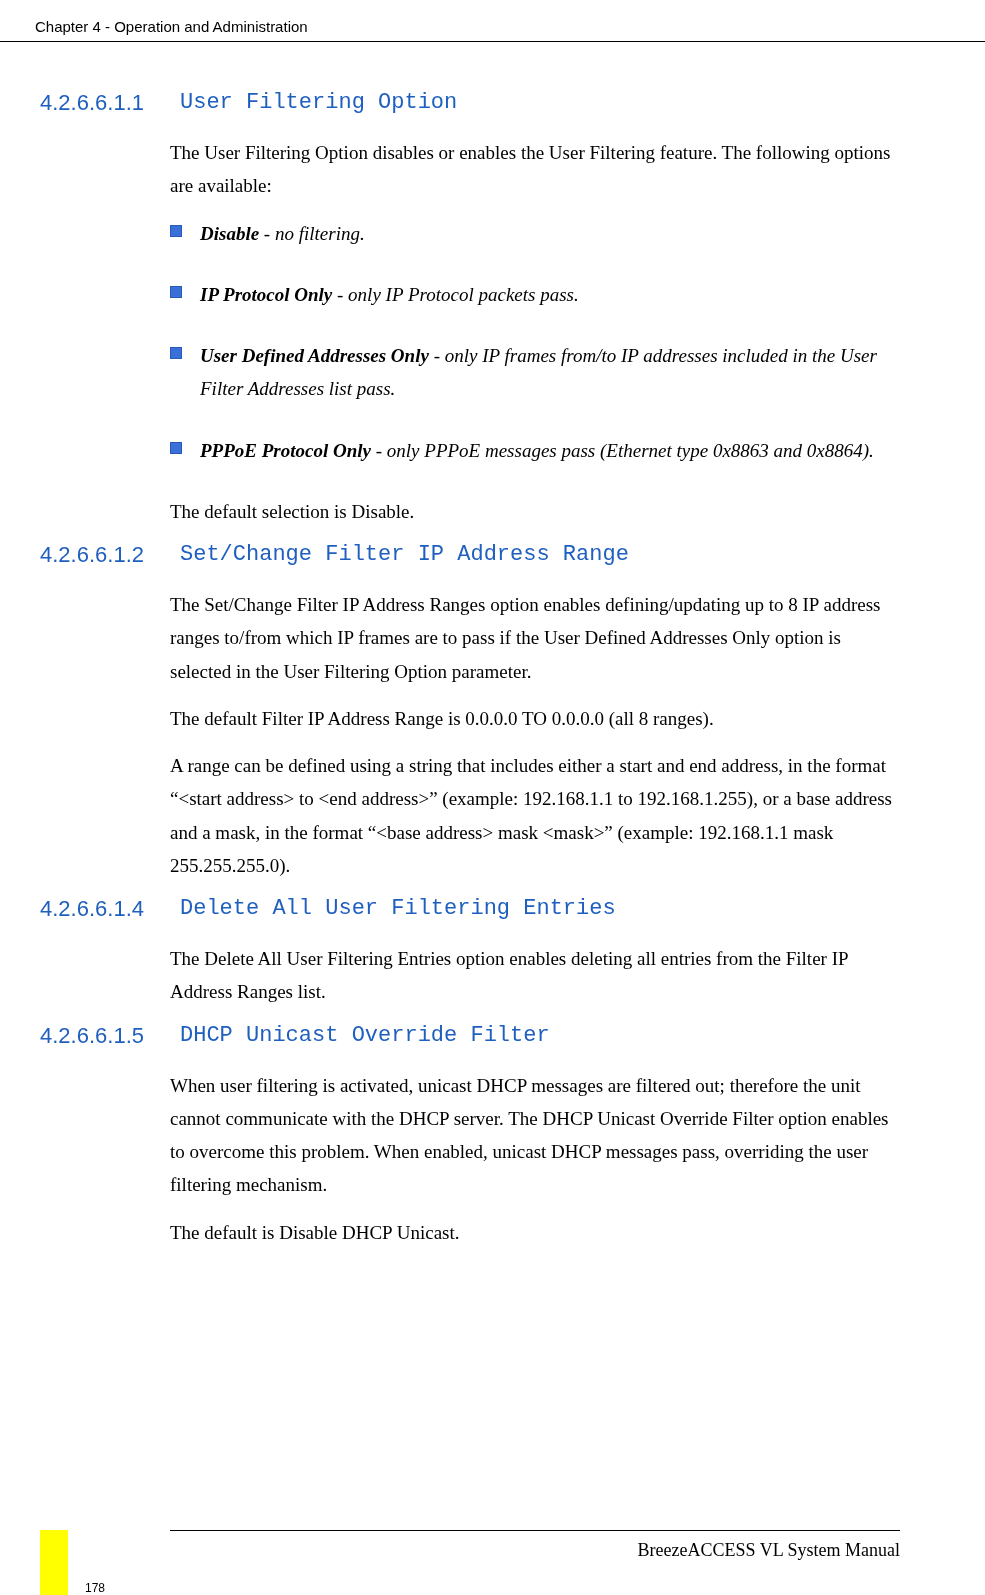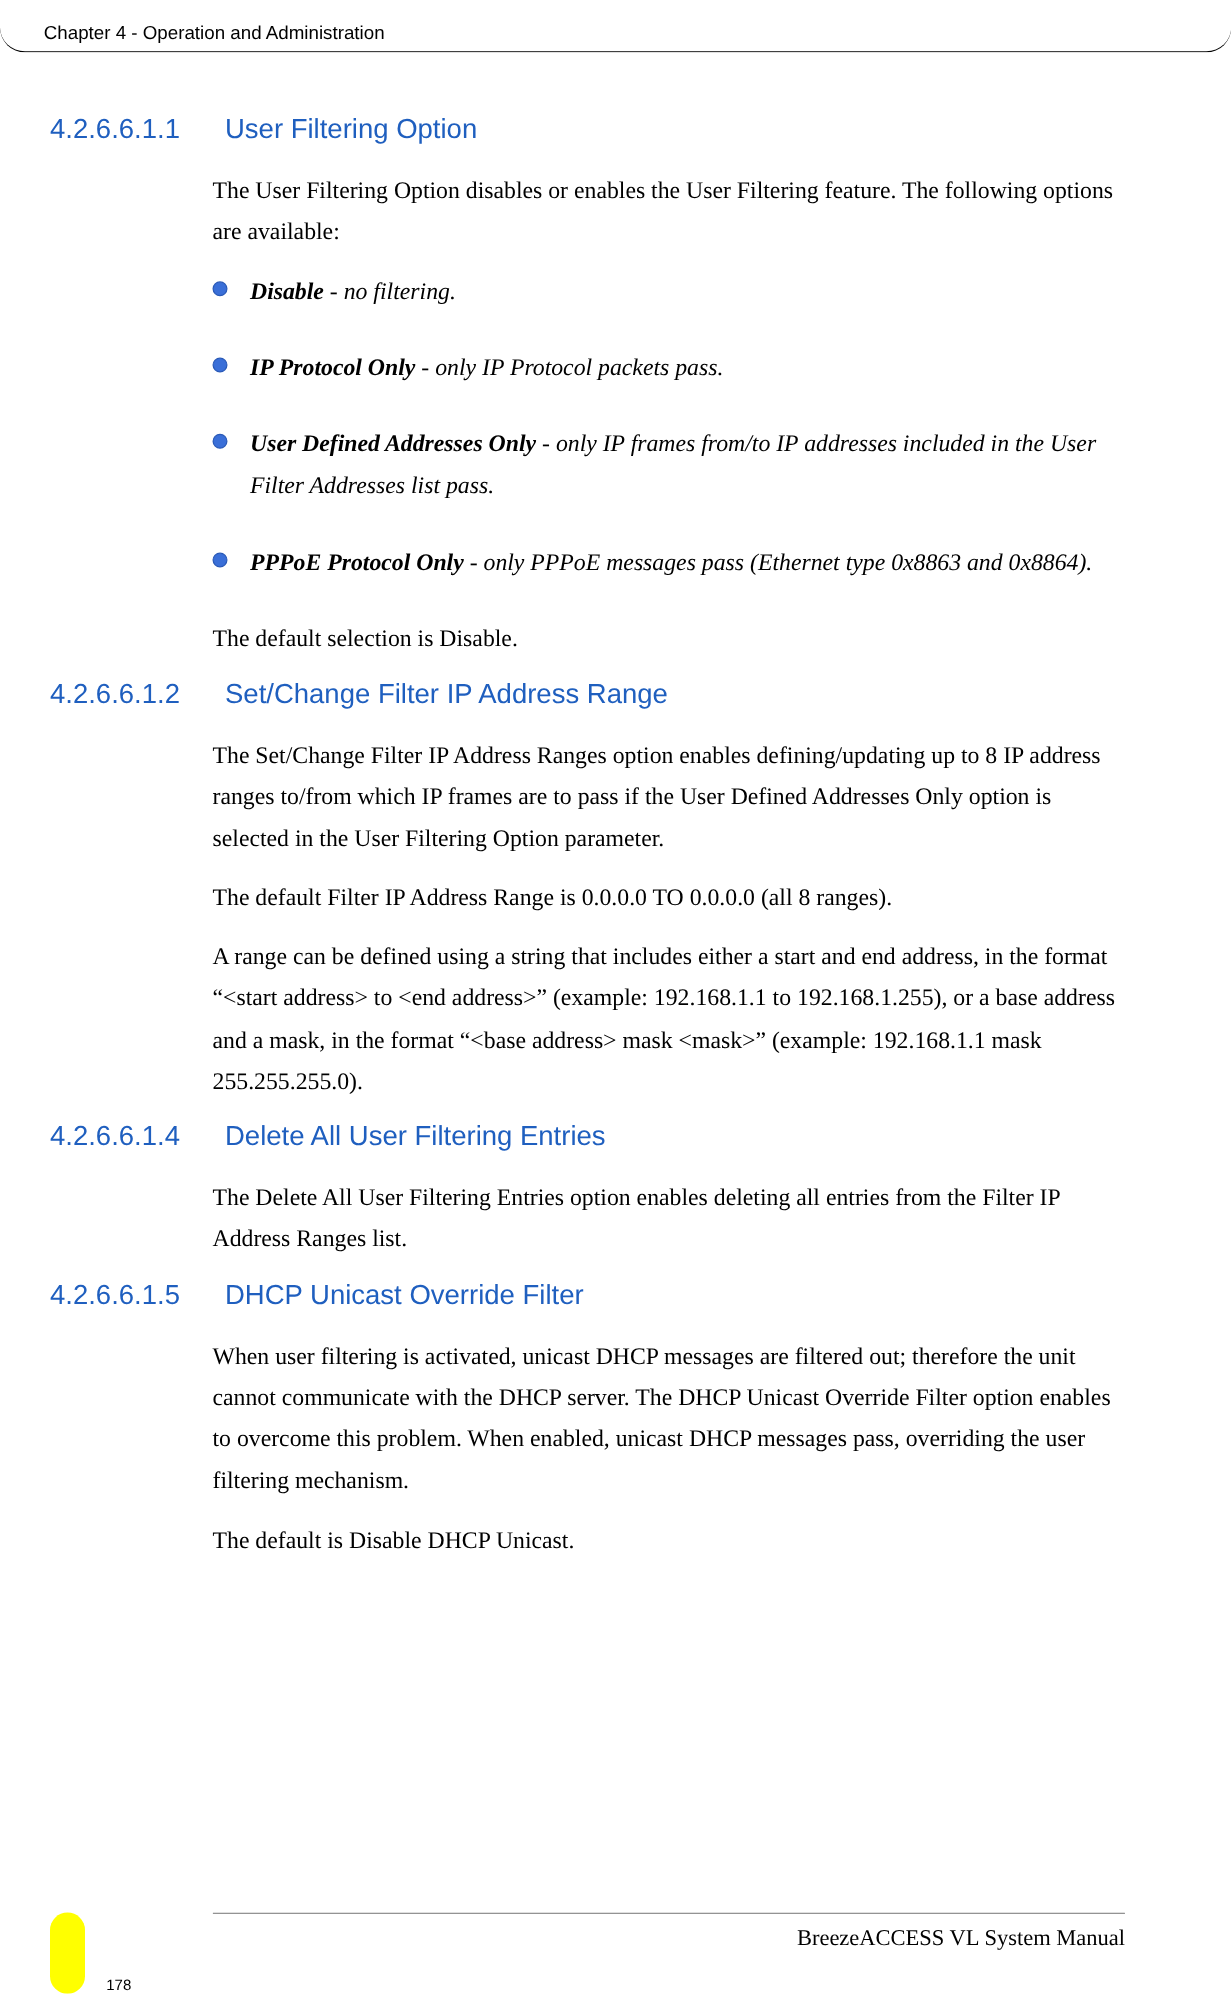--- a/index.html
+++ b/index.html
@@ -1,19 +1,18 @@
 <!DOCTYPE html>
 <html><head>
   <meta charset="utf-8">
   <style>
     * {
       margin: 0;
       padding: 0;
       box-sizing: border-box;
-      border-radius: 20px;
     }
     body {
       font-family: Georgia, 'Times New Roman', serif;
       background: #fff;
       width: 985px;
       height: 1595px;
       position: relative;
       font-size: 19px;
       color: #000;
     }
@@ -34,21 +33,21 @@
     }
     .section-number {
       color: #1f5fbf;
       font-family: Arial, Helvetica, sans-serif;
       font-size: 22px;
       width: 120px;
       flex-shrink: 0;
     }
     .section-title {
       color: #1f5fbf;
-      font-family: Liberation Sans, sans-serif;
+      font-family: Liberation Mono, monospace;
       font-size: 22px;
     }
     .body-text {
       margin-left: 130px;
       line-height: 1.75;
       margin-bottom: 14px;
     }
     .bullet-item {
       margin-left: 130px;
       display: flex;

